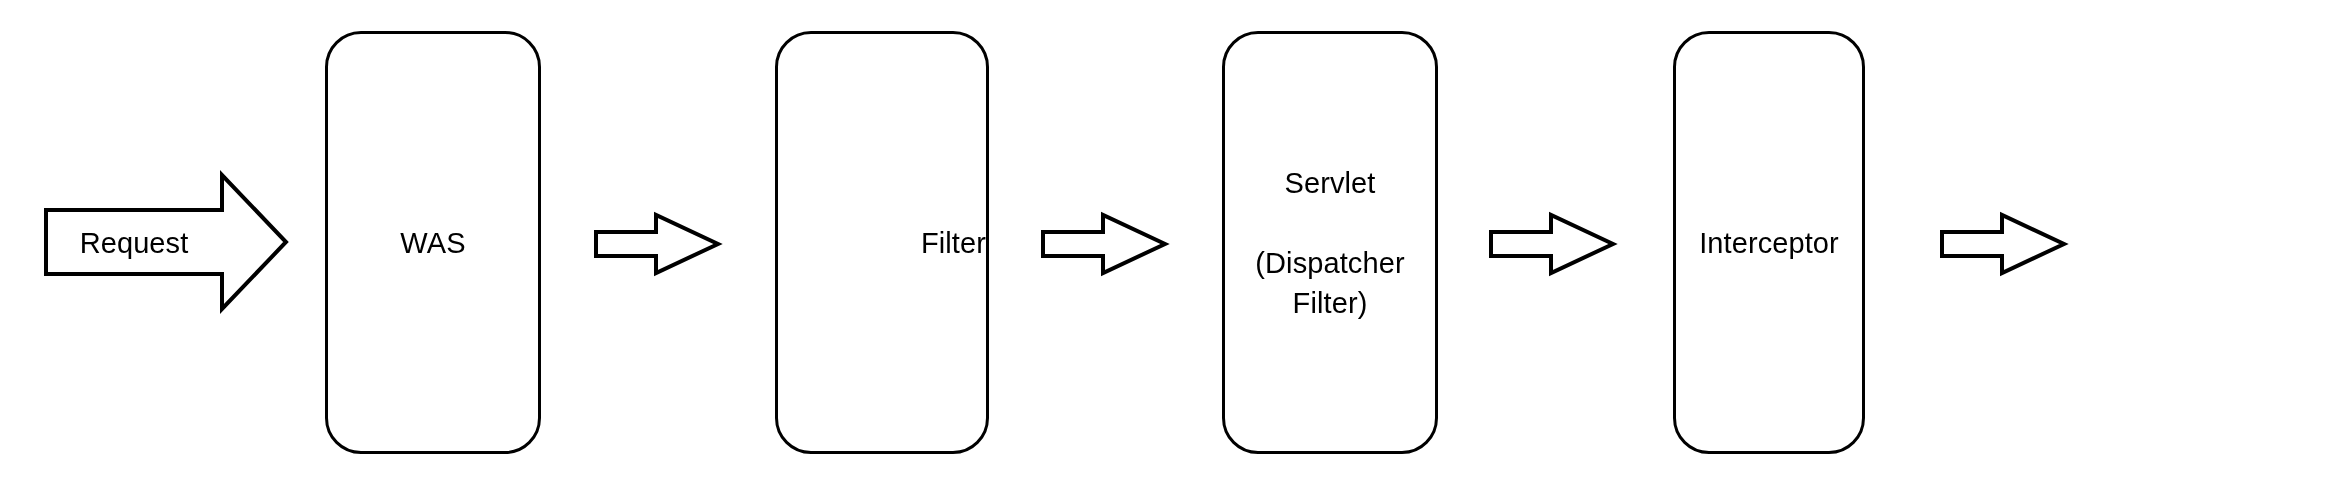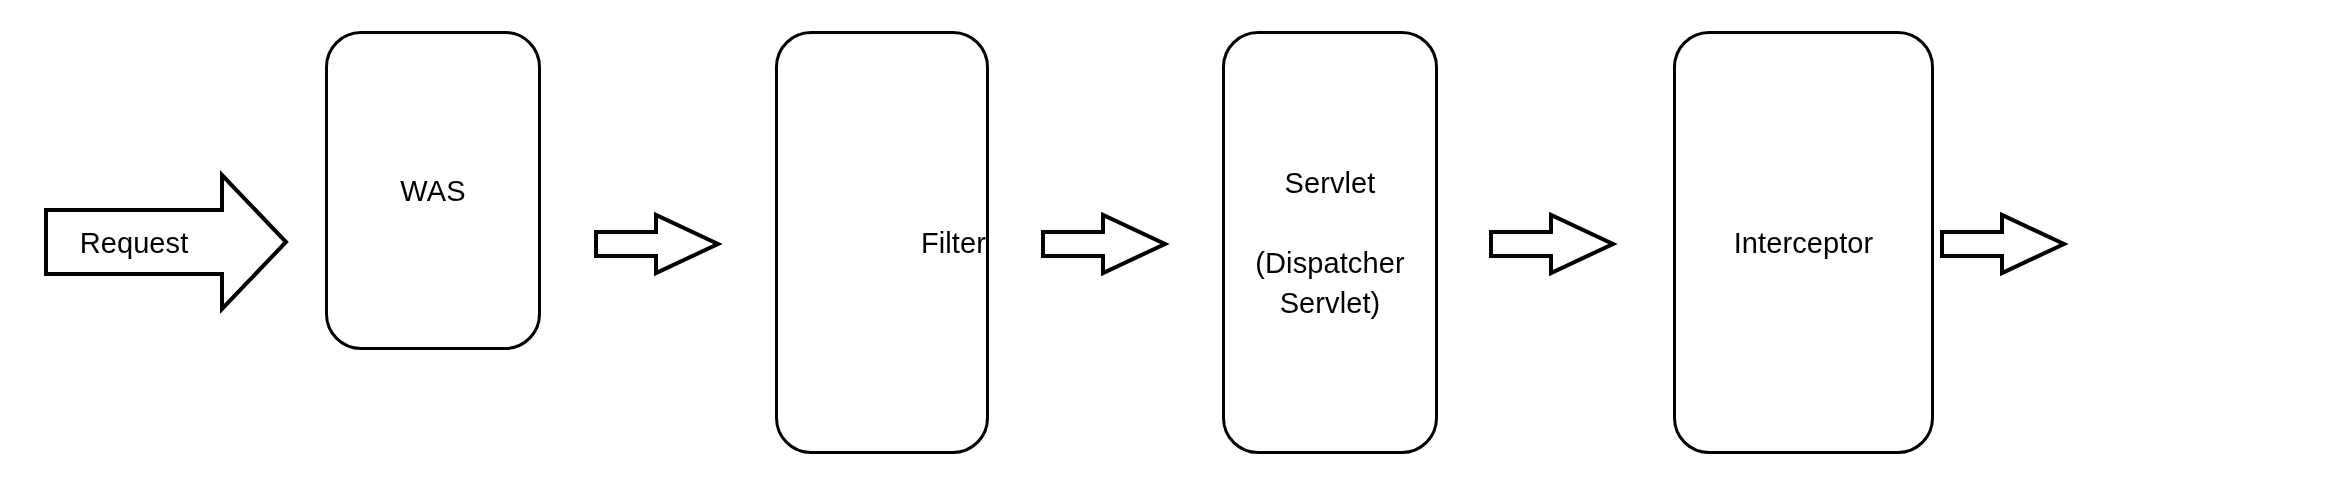--- a/index.html
+++ b/index.html
@@ -59,21 +59,21 @@
 
 <div id="canvas">
 
   <div class="flow-arrow" style="left:44px; top:172px; width:244px; height:140px;">
     <svg width="244" height="140" viewBox="0 0 244 140">
       <polygon points="2,38 178,38 178,3 242,70 178,137 178,102 2,102" fill="#ffffff" stroke="#000000" stroke-width="4" stroke-linejoin="miter"></polygon>
     </svg>
   </div>
   <div class="arrow-text" style="left:44px; top:226px; width:180px;">Request</div>
 
-  <div class="stage-box" style="left:325px; top:31px; width:216px; height:319px;">
+  <div class="stage-box" style="left:325px; top:31px; width:216px; height:423px;">
     <div class="stage-label">WAS</div>
   </div>
 
   <div class="flow-arrow" style="left:594px; top:213px; width:126px; height:62px;">
     <svg width="126" height="62" viewBox="0 0 126 62">
       <polygon points="2,19 62,19 62,2 124,31 62,60 62,43 2,43" fill="#ffffff" stroke="#000000" stroke-width="4" stroke-linejoin="miter"></polygon>
     </svg>
   </div>
 
   <div class="stage-box" style="left:775px; top:31px; width:214px; height:423px;align-items:flex-end;">
@@ -83,30 +83,30 @@
   <div class="flow-arrow" style="left:1041px; top:213px; width:126px; height:62px;">
     <svg width="126" height="62" viewBox="0 0 126 62">
       <polygon points="2,19 62,19 62,2 124,31 62,60 62,43 2,43" fill="#ffffff" stroke="#000000" stroke-width="4" stroke-linejoin="miter"></polygon>
     </svg>
   </div>
 
   <div class="stage-box" style="left:1222px; top:31px; width:216px; height:423px;">
     <div class="stage-label">Servlet</div>
     <div class="label-gap"></div>
     <div class="stage-label">(Dispatcher</div>
-    <div class="stage-label">Servlet)</div>
+    <div class="stage-label">Filter)</div>
   </div>
 
   <div class="flow-arrow" style="left:1489px; top:213px; width:126px; height:62px;">
     <svg width="126" height="62" viewBox="0 0 126 62">
       <polygon points="2,19 62,19 62,2 124,31 62,60 62,43 2,43" fill="#ffffff" stroke="#000000" stroke-width="4" stroke-linejoin="miter"></polygon>
     </svg>
   </div>
 
-  <div class="stage-box" style="left:1673px; top:31px; width:261px; height:423px;">
+  <div class="stage-box" style="left:1673px; top:31px; width:192px; height:423px;">
     <div class="stage-label">Interceptor</div>
   </div>
 
   <div class="flow-arrow" style="left:1940px; top:213px; width:126px; height:62px;">
     <svg width="126" height="62" viewBox="0 0 126 62">
       <polygon points="2,19 62,19 62,2 124,31 62,60 62,43 2,43" fill="#ffffff" stroke="#000000" stroke-width="4" stroke-linejoin="miter"></polygon>
     </svg>
   </div>
 
 

